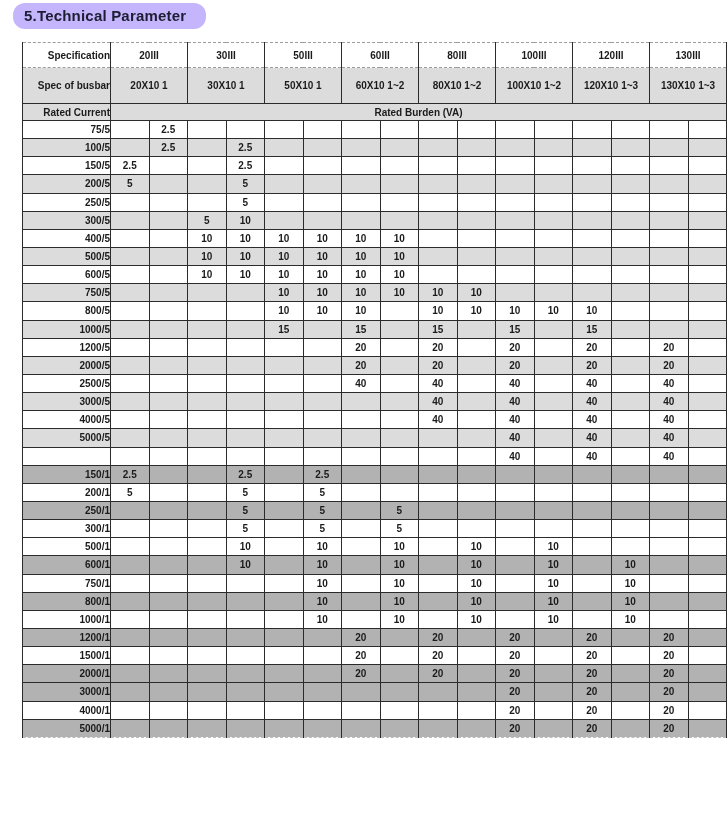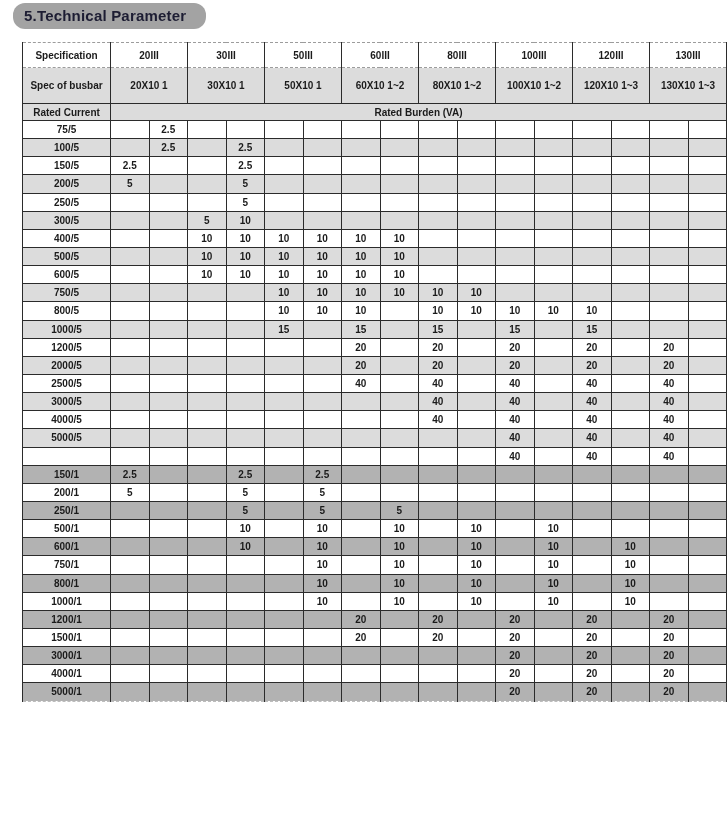--- a/index.html
+++ b/index.html
@@ -6,21 +6,21 @@
   body {
     width: 728px; height: 816px;
     background: #ffffff;
     font-family: "Liberation Sans", sans-serif;
     position: relative;
     overflow: hidden;
   }
   .title-pill {
     position: absolute;
     left: 13px; top: 3px;
-    background: #a3a3a3;
+    background: #c4b5fd;
     border-radius: 12px;
     padding: 4px 20px 5px 11px;
     font-size: 15px;
     font-weight: bold;
     color: #1d1d33;
     letter-spacing: 0.2px;
   }
   table.param {
     position: absolute;
     left: 22px; top: 42px;
@@ -33,21 +33,21 @@
   }
   table.param td {
     border: 1px solid #2b2b2b;
     text-align: center;
     vertical-align: middle;
     padding: 0;
     white-space: nowrap;
     overflow: hidden;
   }
   table.param td.label {
-    text-align: center;
+    text-align: right;
   }
   tr.r-spec td   { height: 24px; border-top: 1px dashed #9c9c9c; border-bottom: 1px dashed #9c9c9c; }
   tr.r-busbar td { height: 35px; border-top: none; }
   tr.r-acc td    { height: 21px; }
   tr.r-rated td  { height: 16px; margin-top: 44px; }
   tr.r-data td   { height: 17.15px; }
   tr.r-last td   { border-bottom: 1px dashed #bdbdbd; }
   .bg-light { background: #dcdcdc; }
   .bg-dark  { background: #b2b2b2; }
 </style>
@@ -516,20 +516,39 @@
           <td class="bg-dark"></td>
           <td class="bg-dark"></td>
           <td class="bg-dark"></td>
           <td class="bg-dark"></td>
           <td class="bg-dark"></td>
           <td class="bg-dark"></td>
           <td class="bg-dark"></td>
           <td class="bg-dark"></td>
         </tr>
         <tr class="r-data">
+          <td class="label">300/1</td>
+          <td></td>
+          <td></td>
+          <td></td>
+          <td>5</td>
+          <td></td>
+          <td>5</td>
+          <td></td>
+          <td>5</td>
+          <td></td>
+          <td></td>
+          <td></td>
+          <td></td>
+          <td></td>
+          <td></td>
+          <td></td>
+          <td></td>
+        </tr>
+        <tr class="r-data">
           <td class="label">500/1</td>
           <td></td>
           <td></td>
           <td></td>
           <td>10</td>
           <td></td>
           <td>10</td>
           <td></td>
           <td>10</td>
           <td></td>
@@ -647,20 +666,39 @@
           <td>20</td>
           <td></td>
           <td>20</td>
           <td></td>
           <td>20</td>
           <td></td>
           <td>20</td>
           <td></td>
           <td>20</td>
           <td></td>
+        </tr>
+        <tr class="r-data">
+          <td class="label bg-dark">2000/1</td>
+          <td class="bg-dark"></td>
+          <td class="bg-dark"></td>
+          <td class="bg-dark"></td>
+          <td class="bg-dark"></td>
+          <td class="bg-dark"></td>
+          <td class="bg-dark"></td>
+          <td class="bg-dark">20</td>
+          <td class="bg-dark"></td>
+          <td class="bg-dark">20</td>
+          <td class="bg-dark"></td>
+          <td class="bg-dark">20</td>
+          <td class="bg-dark"></td>
+          <td class="bg-dark">20</td>
+          <td class="bg-dark"></td>
+          <td class="bg-dark">20</td>
+          <td class="bg-dark"></td>
         </tr>
         <tr class="r-data">
           <td class="label bg-dark">3000/1</td>
           <td class="bg-dark"></td>
           <td class="bg-dark"></td>
           <td class="bg-dark"></td>
           <td class="bg-dark"></td>
           <td class="bg-dark"></td>
           <td class="bg-dark"></td>
           <td class="bg-dark"></td>

